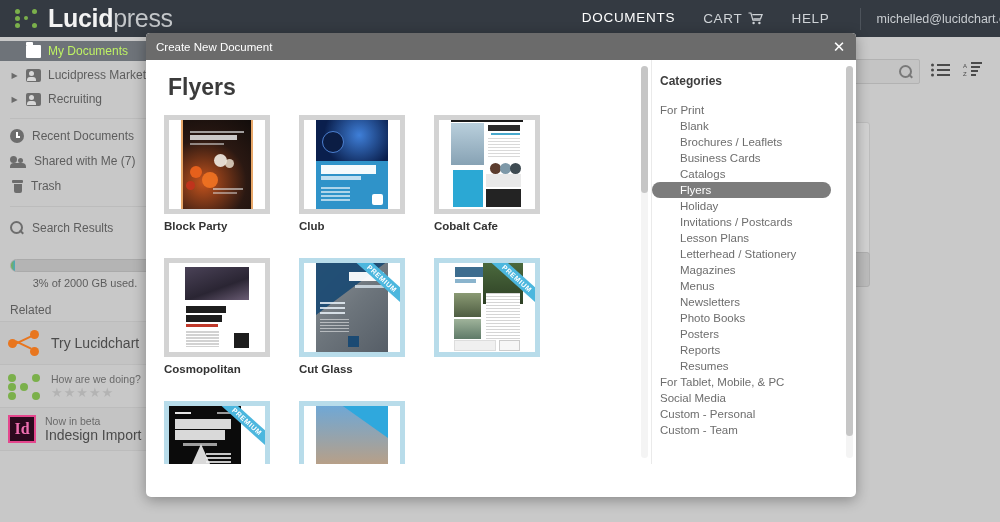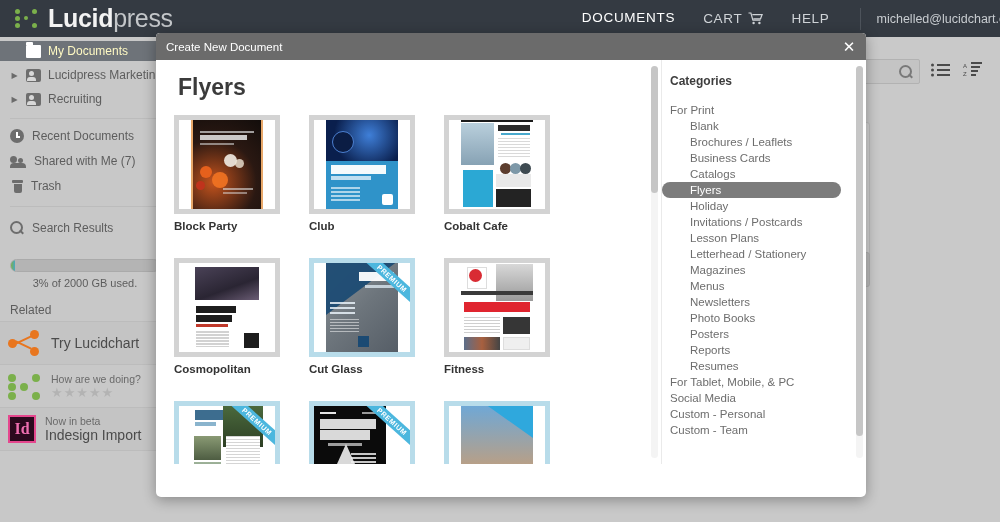--- a/index.html
+++ b/index.html
@@ -60,21 +60,21 @@
     position: absolute; top: 37px; left: 0;
     width: 170px; height: 485px;
     background: #c8c8c8;
     font-size: 12px; color: #5d5d5d;
   }
   .side-row {
     display: flex; align-items: center;
     height: 20px; padding-left: 10px; margin-top: 4px;
     cursor: pointer; gap: 7px;
   }
-  .side-row.selected { background: #6e7379; color:#fef9c3; }
+  .side-row.selected { background: #6e7379; color:#bef264; }
   .side-row .twisty {
     width: 9px; font-size: 8px; color: #6b6b6b; text-align:center;
   }
   .ico { width:15px; height:13px; display:inline-block; position:relative; }
   .ico-folder { background:#ffffff; border-radius:1px; }
   .ico-folder:before{content:"";position:absolute;top:-3px;left:0;width:7px;height:3px;background:#ffffff;border-radius:1px 1px 0 0;}
   .ico-team { background:#6d6d6d; border-radius:2px; }
   .ico-team:before{content:"";position:absolute;top:2px;left:3px;width:5px;height:5px;border-radius:50%;background:#d8d8d8;}
   .ico-team:after{content:"";position:absolute;bottom:1px;left:1px;width:9px;height:4px;border-radius:3px 3px 0 0;background:#d8d8d8;}
   .divider { height:1px; background:#bcbcbc; margin: 9px 0 6px 10px; }
@@ -147,21 +147,21 @@
     position:absolute; left: 670px; top: 85px; width: 30px; height:160px;
     background:#d2d2d2; border:1px solid #bdbdbd; border-radius:3px;
   }
   .bg-card2 {
     position:absolute; left: 670px; top: 215px; width: 30px; height:35px;
     background:#bcbcbc; border:1px solid #b0b0b0; border-radius:3px;
   }
 
   
   .modal {
-    position:absolute; left: 156px; top: 33px;
+    position:absolute; left: 146px; top: 33px;
     width: 710px; height: 464px;
     background:#ffffff;
     border-radius: 4px 4px 5px 5px;
     box-shadow: 0 3px 14px rgba(0,0,0,.33);
     overflow:hidden;
   }
   .modal-head {
     height: 27px; background:#6b6b6b; color:#fff;
     display:flex; align-items:center; padding: 0 0 0 10px;
     font-size: 11.5px;
@@ -493,36 +493,20 @@
               <div style="position:absolute;right:6%;top:26%;width:40%;height:3px;background:#dbe7f0;opacity:.8"></div>
               <div style="position:absolute;left:6%;top:44%;width:34%;height:2px;background:#e8f1f8;opacity:.85;box-shadow:0 5px 0 #e8f1f8,0 10px 0 #e8f1f8"></div>
               <div style="position:absolute;left:6%;top:62%;width:40%;height:16%;background:repeating-linear-gradient(rgba(255,255,255,.5) 0 1px,transparent 1px 3px)"></div>
               <div style="position:absolute;left:44%;bottom:8%;width:11px;height:11px;background:#1b4a73"></div>
             </div>
             <div class="premium-ribbon">PREMIUM</div>
           </div>
           <div class="tpl-name">Cut Glass</div>
         </div>
 
-        <div class="tpl-cell">
-          <div class="tpl-thumb">
-            <div class="page">
-              <div style="position:absolute;right:0;top:3%;width:52%;height:40%;background:linear-gradient(#d8d8d8,#9a9a9a)"></div>
-              <div style="position:absolute;left:8%;top:6%;width:20px;height:22px;background:#fff;border:1px solid #ddd;"></div>
-              <div style="position:absolute;left:11%;top:9%;width:13px;height:13px;border-radius:50%;background:#d92b33"></div>
-              <div style="position:absolute;left:0;top:32%;width:100%;height:4px;background:#3a3a3a"></div>
-              <div class="p-fit-banner"></div>
-              <div style="position:absolute;left:4%;top:60%;width:50%;height:18%;background:repeating-linear-gradient(#cfcfcf 0 1px,#fff 1px 3px)"></div>
-              <div style="position:absolute;right:4%;top:60%;width:38%;height:18%;background:#363636"></div>
-              <div style="position:absolute;left:4%;bottom:4%;width:50%;height:14%;background:linear-gradient(90deg,#5c6e8a,#a8603f,#444)"></div>
-              <div style="position:absolute;right:4%;bottom:4%;width:38%;height:14%;background:#efefef;border:1px solid #ddd"></div>
-            </div>
-          </div>
-          <div class="tpl-name">Fitness</div>
-        </div>
 
         <div class="tpl-cell">
           <div class="tpl-thumb sel">
             <div class="page">
               <div class="p-nat-img"></div>
               <div style="position:absolute;left:5%;top:6%;width:40%;height:10px;background:#3d6d8f"></div>
               <div style="position:absolute;left:5%;top:19%;width:30%;height:4px;background:#8ab4cd"></div>
               <div style="position:absolute;left:4%;top:34%;width:38%;height:26%;background:linear-gradient(#8a9a74,#4e5d42)"></div>
               <div style="position:absolute;left:4%;top:62%;width:38%;height:22%;background:linear-gradient(#9fb39a,#5f7a68)"></div>
               <div style="position:absolute;right:4%;top:34%;width:48%;height:50%;background:repeating-linear-gradient(#d5d5d5 0 1px,#fff 1px 3px)"></div>

